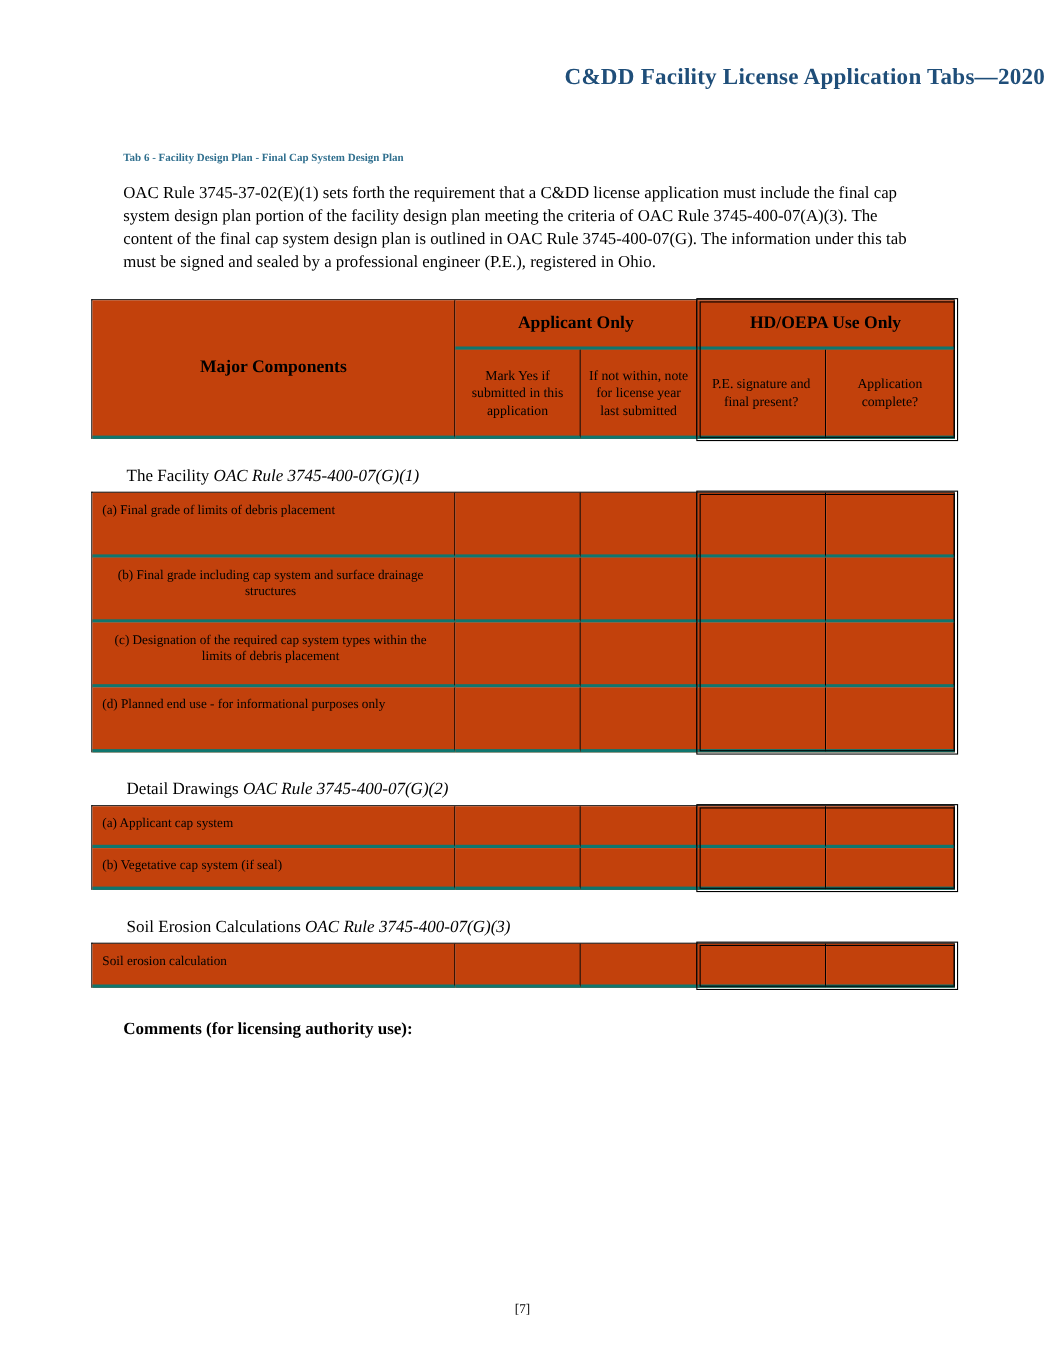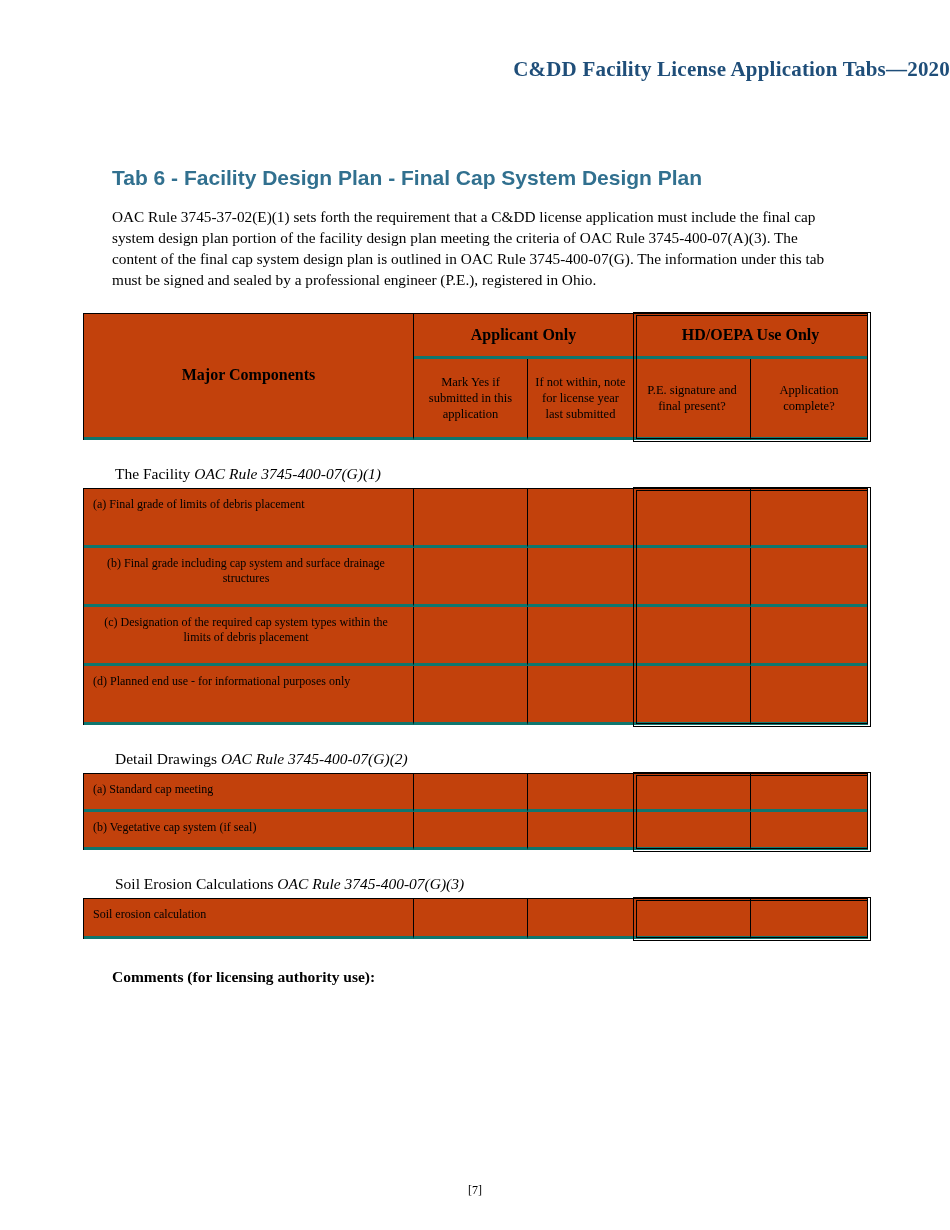--- a/index.html
+++ b/index.html
@@ -7,23 +7,23 @@
     width: 950px; height: 1230px;
     background: #ffffff; color: #000;
     font-family: "Liberation Serif", "DejaVu Serif", serif;
     position: relative; overflow: hidden;
   }
   .doc-title {
     padding-top: 57px; text-align: right;
     font-size: 21px; font-weight: bold; letter-spacing: .2px;
   }
   .tab-heading {
-    margin: 84px 110px 0 112px;
-    font-family: Liberation Sans, sans-serif;
-    font-size: 21px; font-weight: bold;
+    margin: 56px 110px 0 112px;
+    font-family: Liberation Serif, serif;
+    font-size: 10px; font-weight: bold;
   }
   .intro {
     margin: 17px 108px 0 112px;
     font-size: 15.3px; line-height: 1.37;
   }
   .tables-wrap { margin-left: 83px; width: 790px; }
   .tbl {
     position: relative; display: grid; width: 785px;
     grid-template-columns: 330px 114px 106px 117px 117px;
     border-top: 1px solid #000; border-left: 1px solid #000;
@@ -101,21 +101,21 @@
         <div class="cell blank"></div>
         <div class="cell lbl">(d) Planned end use - for informational purposes only</div>
         <div class="cell blank"></div>
         <div class="cell blank"></div>
         <div class="cell blank"></div>
         <div class="cell blank"></div>
         <div class="hd-overlay"></div>
       </div>
       <div class="caption"><span>Detail Drawings</span> <i>OAC Rule 3745-400-07(G)(2)</i></div>
       <div class="tbl sec-1">
-        <div class="cell lbl">(a) Standard cap meeting</div>
+        <div class="cell lbl">(a) Applicant cap system</div>
         <div class="cell blank"></div>
         <div class="cell blank"></div>
         <div class="cell blank"></div>
         <div class="cell blank"></div>
         <div class="cell lbl">(b) Vegetative cap system (if seal)</div>
         <div class="cell blank"></div>
         <div class="cell blank"></div>
         <div class="cell blank"></div>
         <div class="cell blank"></div>
         <div class="hd-overlay"></div>

